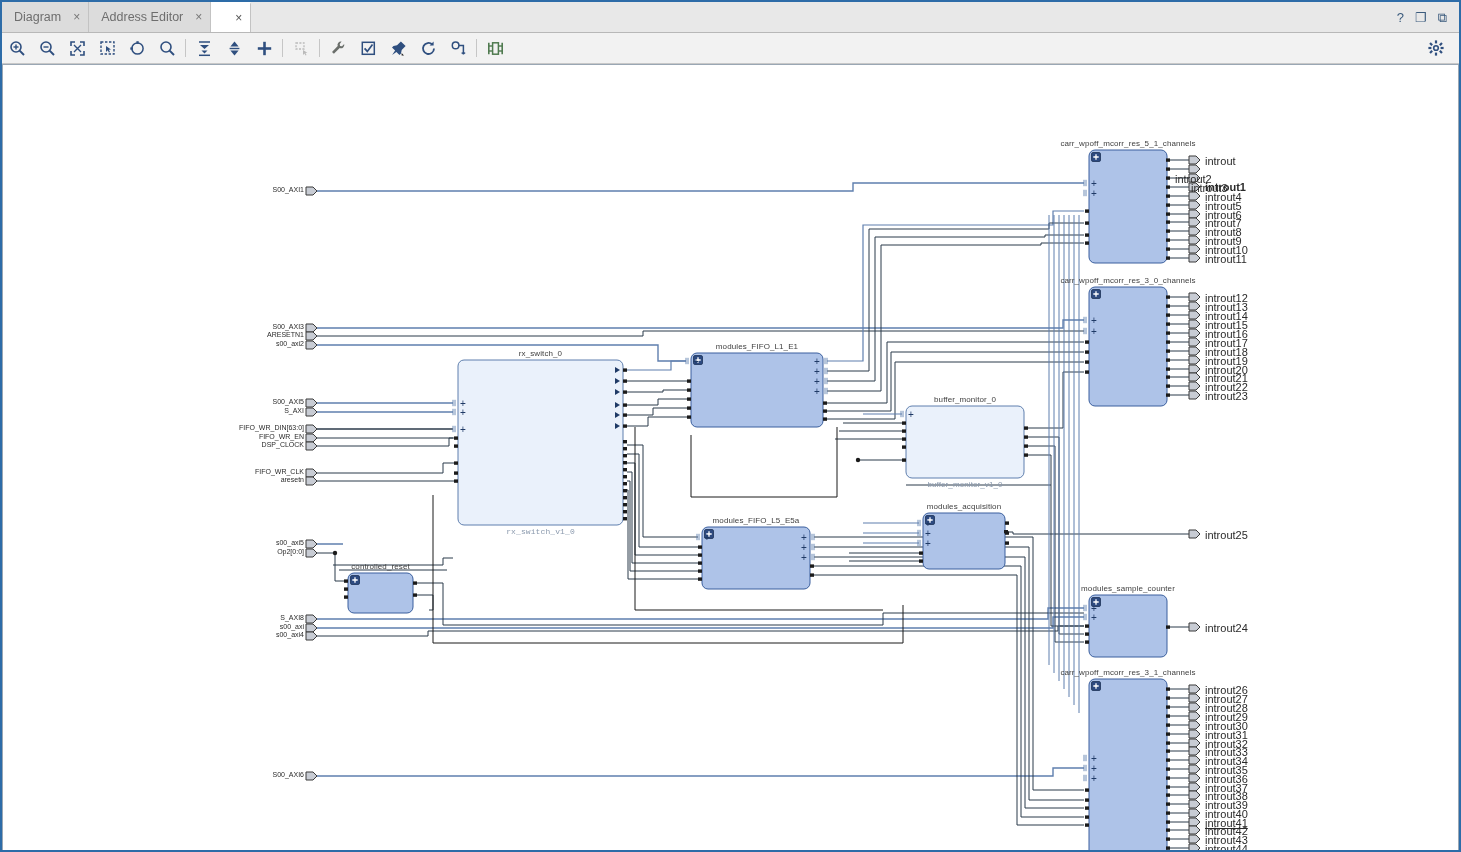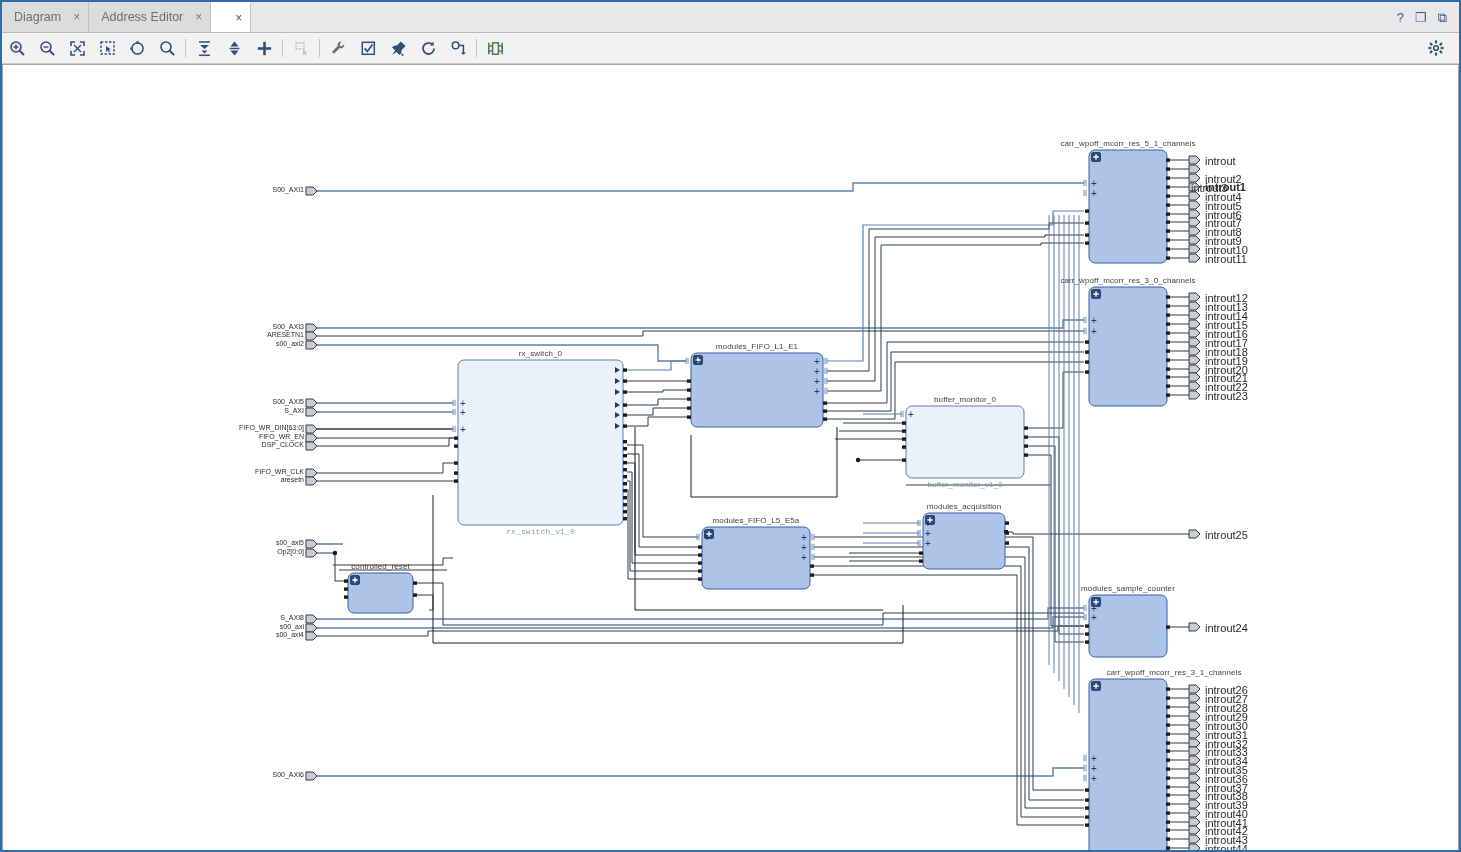--- a/index.html
+++ b/index.html
@@ -772,21 +772,21 @@
         <div class="plabel" style="left: 301px; top: 403px; transform: translateX(-100%);">FIFO_WR_CLK</div>
         <div class="plabel" style="left: 301px; top: 411px; transform: translateX(-100%);">aresetn</div>
         <div class="plabel" style="left: 301px; top: 474px; transform: translateX(-100%);">s00_axi5</div>
         <div class="plabel" style="left: 301px; top: 483px; transform: translateX(-100%);">Op2[0:0]</div>
         <div class="plabel" style="left: 301px; top: 549px; transform: translateX(-100%);">S_AXI8</div>
         <div class="plabel" style="left: 301px; top: 558px; transform: translateX(-100%);">s00_axi</div>
         <div class="plabel" style="left: 301px; top: 566px; transform: translateX(-100%);">s00_axi4</div>
         <div class="plabel" style="left: 301px; top: 706px; transform: translateX(-100%);">S00_AXI6</div>
         <div class="olabel" style="left: 1202px; top: 90px;">introut</div>
         <div class="olabel" style="left: 1202px; top: 116px; font-weight: bold;">introut1</div>
-        <div class="olabel" style="left: 1202px; top: 108px;">introut2</div>
+        <div class="olabel" style="left: 1172px; top: 108px;">introut2</div>
         <div class="olabel" style="left: 1188px; top: 117px;">introut3</div>
         <div class="olabel" style="left: 1202px; top: 126px;">introut4</div>
         <div class="olabel" style="left: 1202px; top: 135px;">introut5</div>
         <div class="olabel" style="left: 1202px; top: 144px;">introut6</div>
         <div class="olabel" style="left: 1202px; top: 152px;">introut7</div>
         <div class="olabel" style="left: 1202px; top: 161px;">introut8</div>
         <div class="olabel" style="left: 1202px; top: 170px;">introut9</div>
         <div class="olabel" style="left: 1202px; top: 179px;">introut10</div>
         <div class="olabel" style="left: 1202px; top: 188px;">introut11</div>
         <div class="olabel" style="left: 1202px; top: 227px;">introut12</div>
@@ -811,32 +811,32 @@
         <div class="olabel" style="left: 1202px; top: 664px;">introut31</div>
         <div class="olabel" style="left: 1202px; top: 673px;">introut32</div>
         <div class="olabel" style="left: 1202px; top: 681px;">introut33</div>
         <div class="olabel" style="left: 1202px; top: 690px;">introut34</div>
         <div class="olabel" style="left: 1202px; top: 699px;">introut35</div>
         <div class="olabel" style="left: 1202px; top: 708px;">introut36</div>
         <div class="olabel" style="left: 1202px; top: 717px;">introut37</div>
         <div class="olabel" style="left: 1202px; top: 725px;">introut38</div>
         <div class="olabel" style="left: 1202px; top: 734px;">introut39</div>
         <div class="olabel" style="left: 1202px; top: 743px;">introut40</div>
-        <div class="olabel" style="left: 1202px; top: 752px;">introut41</div>
+        <div class="olabel" style="left: 1202px; top: 752px; text-decoration: underline;">introut41</div>
         <div class="olabel" style="left: 1202px; top: 760px;">introut42</div>
         <div class="olabel" style="left: 1202px; top: 769px;">introut43</div>
         <div class="olabel" style="left: 1202px; top: 778px;">introut44</div>
         <div class="olabel" style="left: 1202px; top: 786px;">introut45</div>
         <div class="blabel" style="left: 537.5px; top: 284px; transform: translateX(-50%);">rx_switch_0</div>
         <div class="blabel sub" style="left: 537.5px; top: 462px; transform: translateX(-50%); font-family: Liberation Mono, monospace;">rx_switch_v1_0</div>
         <div class="blabel" style="left: 754px; top: 277px; transform: translateX(-50%);">modules_FIFO_L1_E1</div>
         <div class="blabel" style="left: 753px; top: 451px; transform: translateX(-50%);">modules_FIFO_L5_E5a</div>
         <div class="blabel" style="left: 962px; top: 330px; transform: translateX(-50%);">buffer_monitor_0</div>
         <div class="blabel sub" style="left: 962px; top: 415px; transform: translateX(-50%);">buffer_monitor_v1_0</div>
         <div class="blabel" style="left: 961px; top: 437px; transform: translateX(-50%);">modules_acquisition</div>
         <div class="blabel" style="left: 377.5px; top: 497px; transform: translateX(-50%);">controlled_reset</div>
         <div class="blabel" style="left: 1125px; top: 74px; transform: translateX(-50%);">carr_wpoff_mcorr_res_5_1_channels</div>
         <div class="blabel" style="left: 1125px; top: 211px; transform: translateX(-50%);">carr_wpoff_mcorr_res_3_0_channels</div>
         <div class="blabel" style="left: 1125px; top: 519px; transform: translateX(-50%);">modules_sample_counter</div>
-        <div class="blabel" style="left: 1125px; top: 603px; transform: translateX(-50%); margin-left: 46px;">carr_wpoff_mcorr_res_3_1_channels</div>
+        <div class="blabel" style="left: 1125px; top: 603px; transform: translateX(-50%);">carr_wpoff_mcorr_res_3_1_channels</div>
       </div>
   </div>
 </div>
 
 </body></html>

